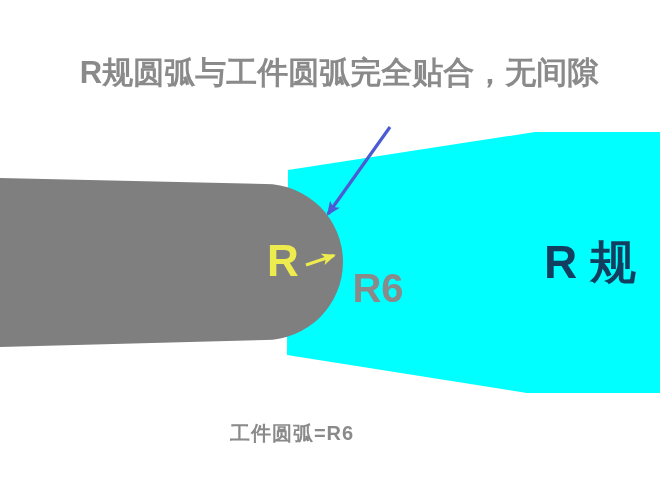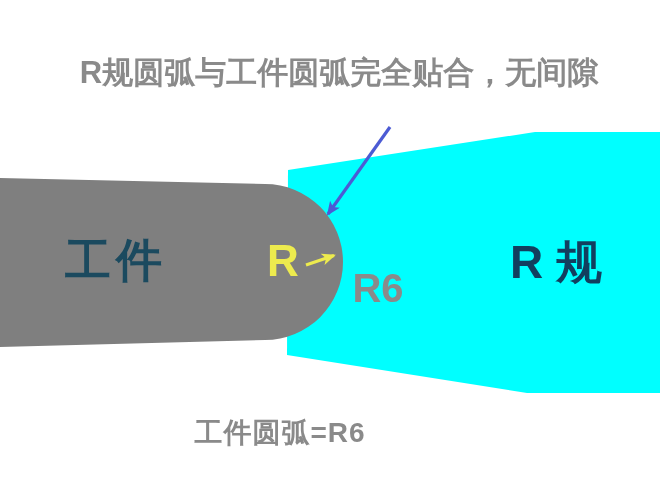--- a/index.html
+++ b/index.html
@@ -28,33 +28,33 @@
     line-height: 1;
     font-weight: bold;
   }
   .title-label {
     left: 339px;
     top: 72px;
     font-size: 31px;
     letter-spacing: 0px;
   }
   .caption-label {
-    left: 280px;
+    left: 292px;
     top: 433px;
-    font-size: 28px;
+    font-size: 20px;
     letter-spacing: 1px;
   }
   .workpiece-label {
     left: 116px;
     top: 260px;
     font-size: 46px;
     letter-spacing: 5px;
   }
   .gauge-label {
-    left: 556px;
+    left: 590px;
     top: 262px;
     font-size: 46px;
   }
   .radius-label {
     left: 283px;
     top: 261px;
     font-size: 44px;
   }
   .r6-label {
     left: 378px;
@@ -81,21 +81,20 @@
 
     <path d="M0,178 L265,184 A78,78 0 0 1 265,340 L0,347 Z" fill="#7F7F7F"></path>
 
     <line x1="390" y1="127" x2="328" y2="214" stroke-width="3.2" marker-end="url(#head-blue)" stroke="#4C5BD4"></line>
 
     <line x1="306" y1="265" x2="334" y2="255.5" stroke-width="3.2" marker-end="url(#head-yellow)" stroke="#EDEB4E"></line>
   </svg>
 
   <div class="label title-label" style="color: rgb(138, 138, 138);">R规圆弧与工件圆弧完全贴合，无间隙</div>
 
-  <div class="label workpiece-label" style="color: rgb(27, 74, 95);">工件</div>
 
   <div class="label radius-label" style="color: rgb(237, 235, 78);">R</div>
 
   <div class="label r6-label" style="color: rgb(138, 138, 138); margin-top: 28px;">R6</div>
 
   <div class="label gauge-label" style="color: rgb(18, 63, 95);">R 规</div>
 
   <div class="label caption-label" style="color: rgb(138, 138, 138);">工件圆弧=R6</div>
 
 </div>

